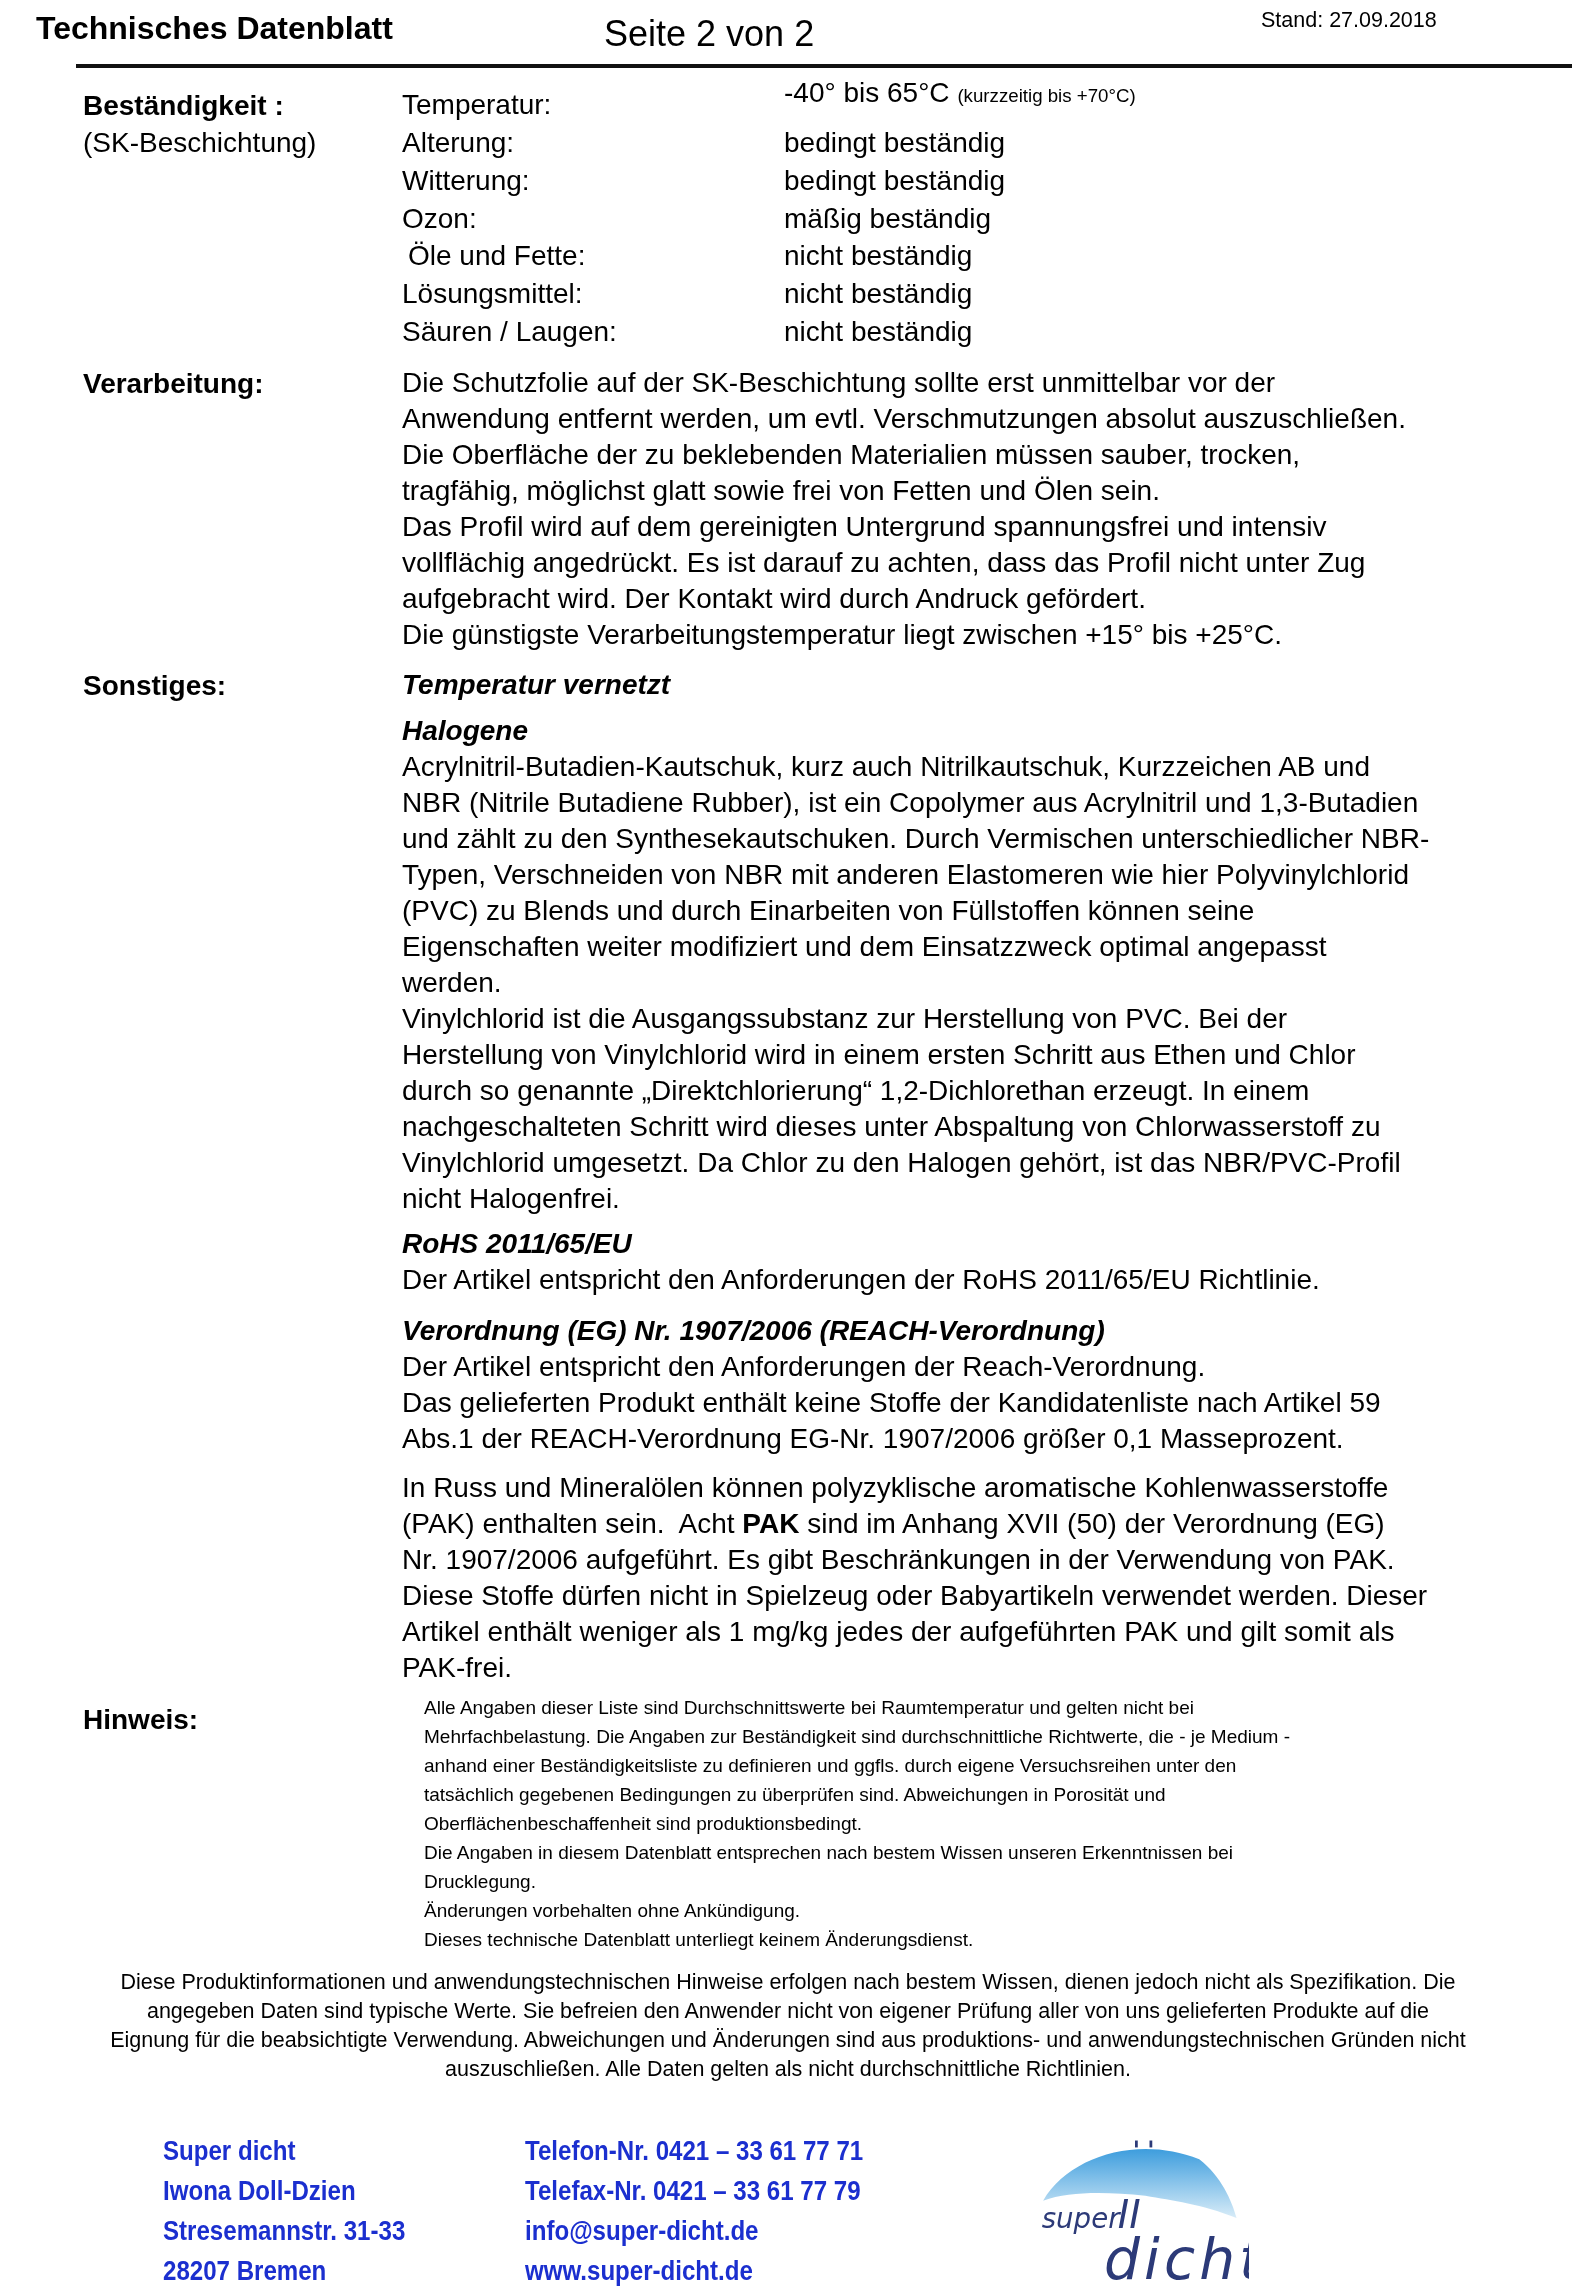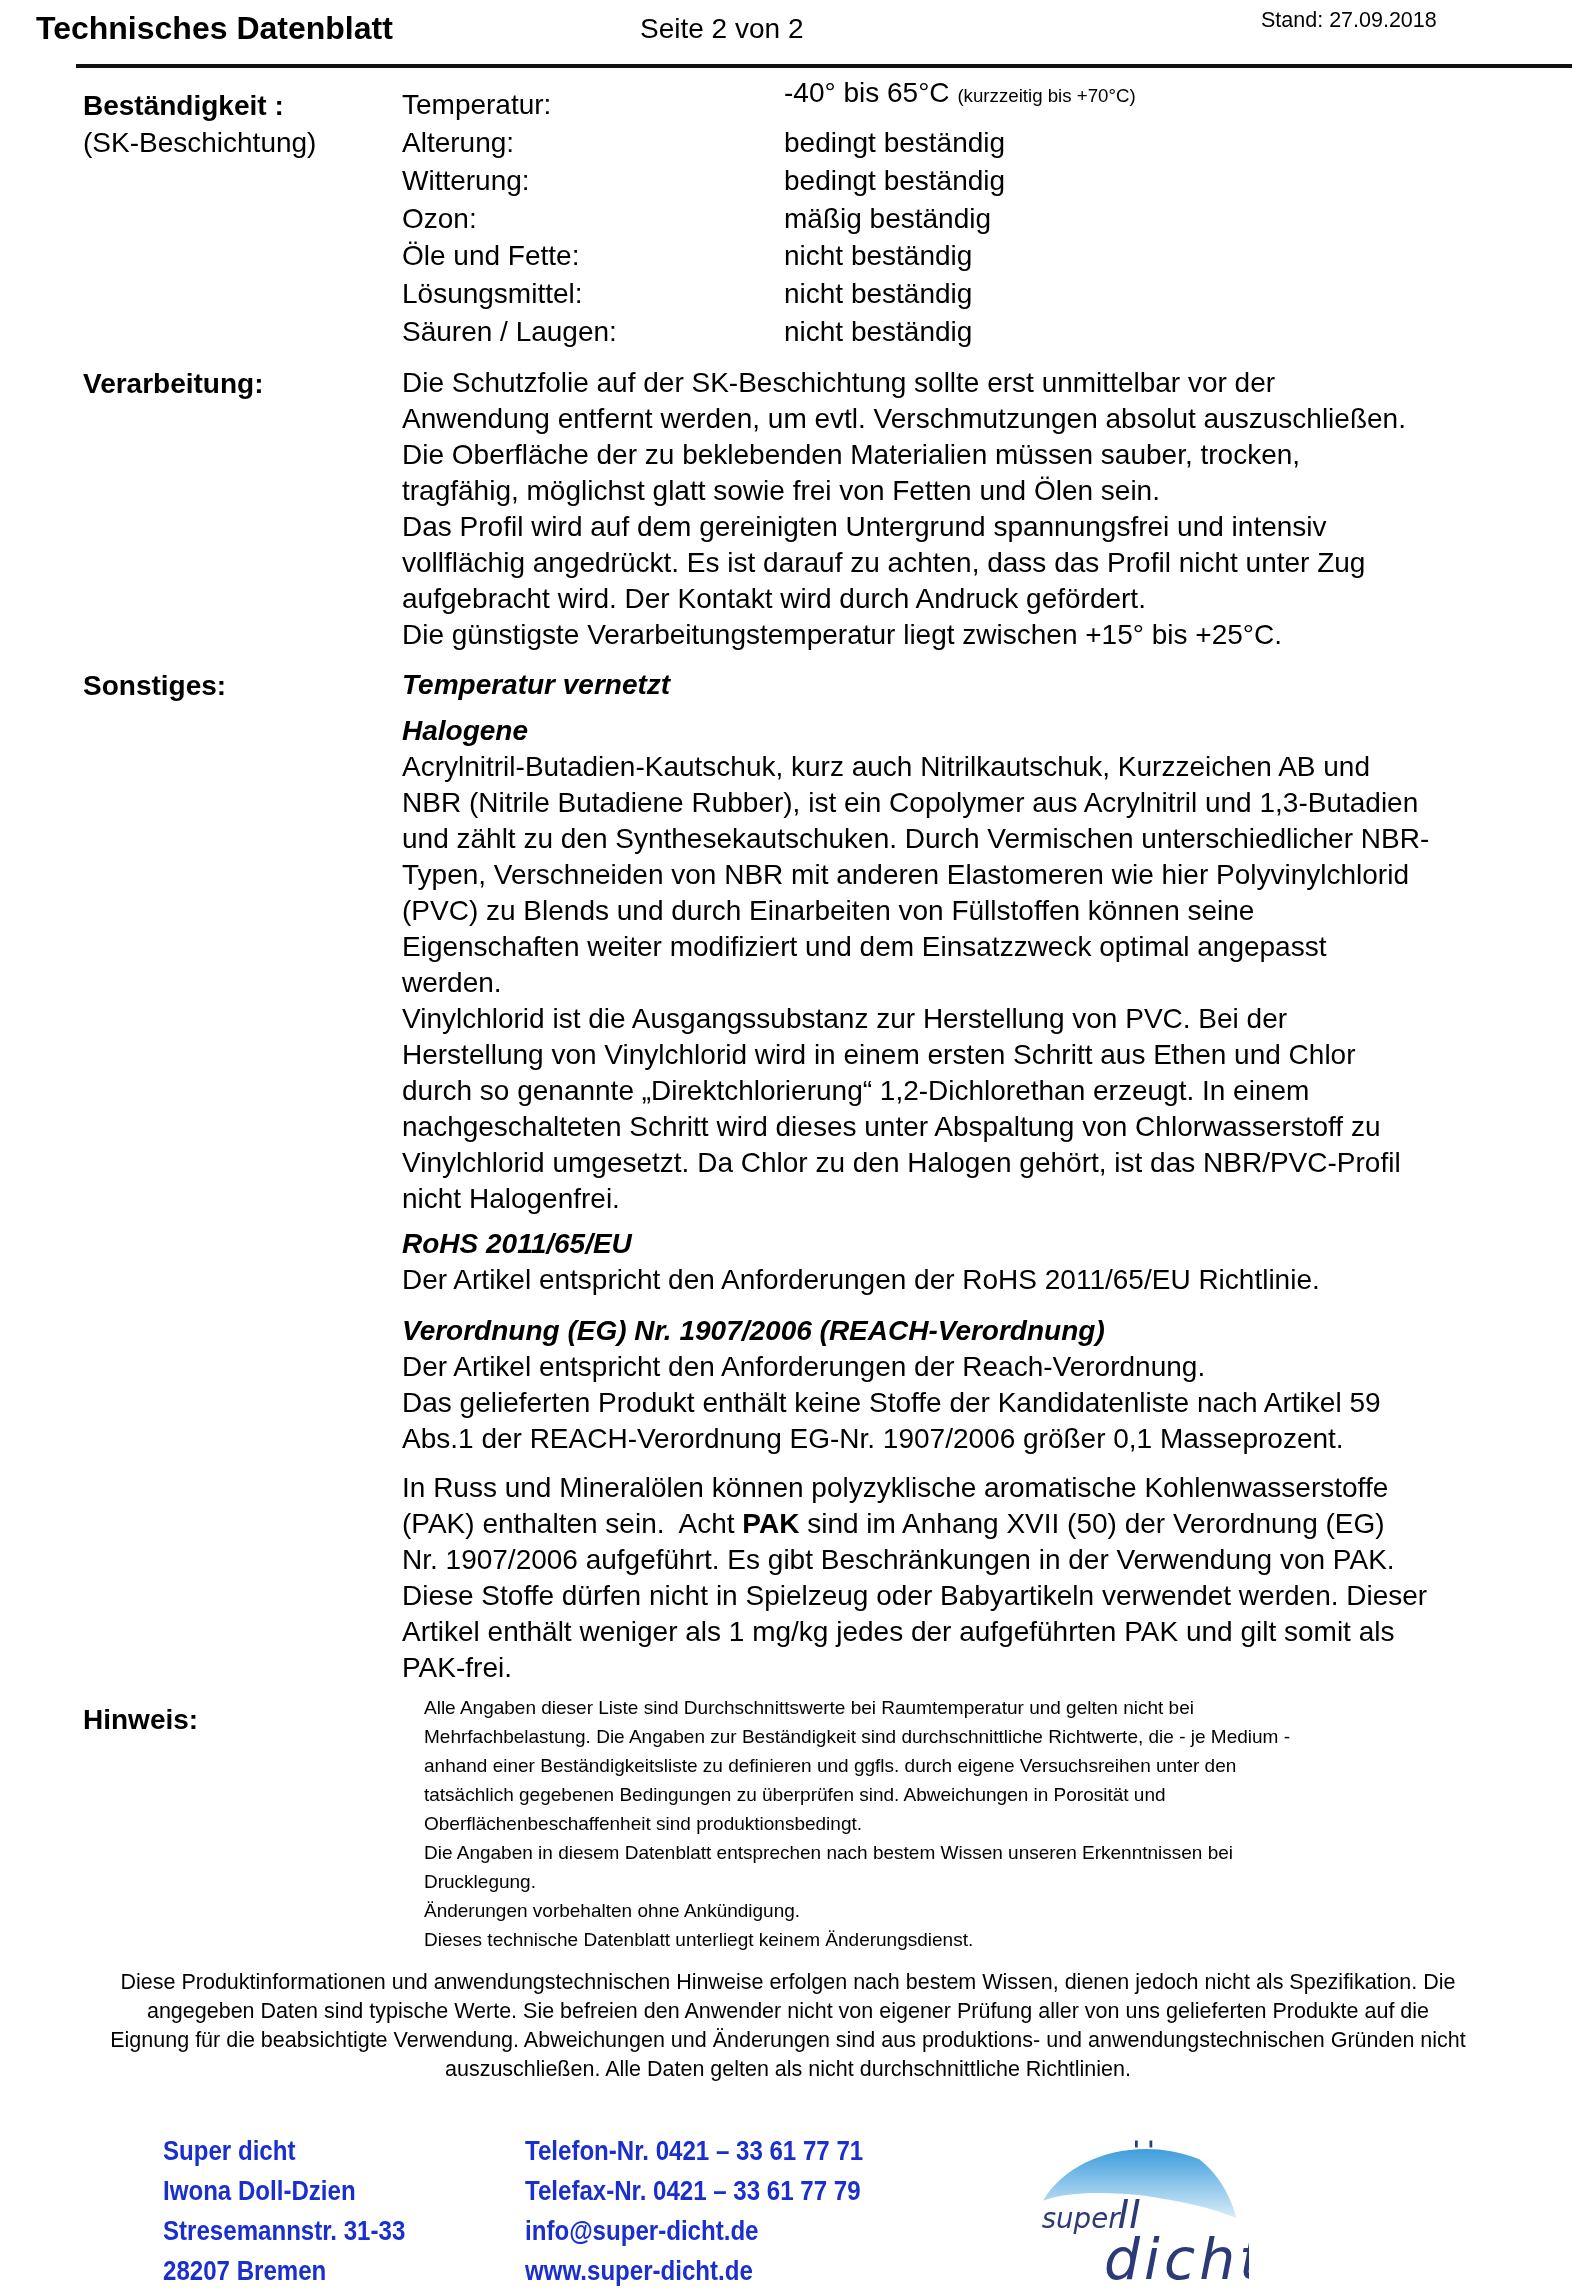--- a/index.html
+++ b/index.html
@@ -1,20 +1,20 @@
 <!DOCTYPE html>
 <html style="font-size:11px"><head>
 <meta charset="utf-8">
 <style>
   html, body { margin:0; padding:0; background:#fff; }
   body { width:1596px; height:2295px; position:relative; overflow:hidden;
          font-family:"Liberation Sans", sans-serif; color:#000; }
   .abs { position:absolute; white-space:nowrap; }
   .title { left:36px; top:9.7px; font-size:32px; font-weight:bold; }
-  .page-no { left:640px; top:12.5px; font-size:28px; }
+  .page-no { left:604px; top:12.5px; font-size:36px; }
   .stand { left:1261px; top:8.3px; font-size:21.5px;text-align:center; }
   .rule { left:76px; top:64px; width:1496px; height:4.2px; background:#111; }
 
   .lbl { font-size:28px; font-weight:bold; left:83px; }
   .sub { font-size:28px; left:83px; }
   .txt { font-size:28px; line-height:36px; }
   .col2 { left:402px; }
   .col3 { left:784px; }
   .small { font-size:18.7px; }
 
@@ -54,21 +54,21 @@
 
   <div class="abs txt col2" style="top:125px;">Alterung:</div>
   <div class="abs txt col3" style="top:125px;">bedingt beständig</div>
 
   <div class="abs txt col2" style="top:163px;">Witterung:</div>
   <div class="abs txt col3" style="top:163px;">bedingt beständig</div>
 
   <div class="abs txt col2" style="top:201px;">Ozon:</div>
   <div class="abs txt col3" style="top:201px;">mäßig beständig</div>
 
-  <div class="abs txt col2" style="top:238px;">Öle und Fette:</div>
+  <div class="abs txt col2" style="top:238px;margin-left:6px;">Öle und Fette:</div>
   <div class="abs txt col3" style="top:238px;">nicht beständig</div>
 
   <div class="abs txt col2" style="top:276px;">Lösungsmittel:</div>
   <div class="abs txt col3" style="top:276px;">nicht beständig</div>
 
   <div class="abs txt col2" style="top:314px;">Säuren / Laugen:</div>
   <div class="abs txt col3" style="top:314px;">nicht beständig</div>
 </div>
 
 <div class="abs lbl" style="top:368px;">Verarbeitung:</div>

